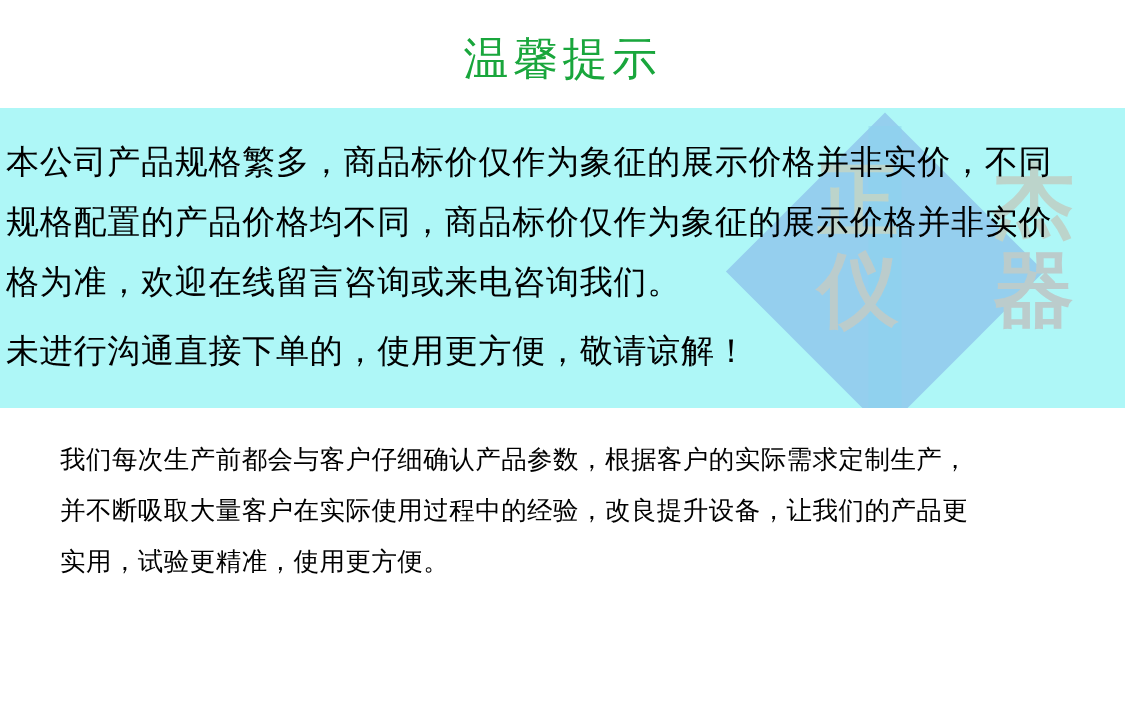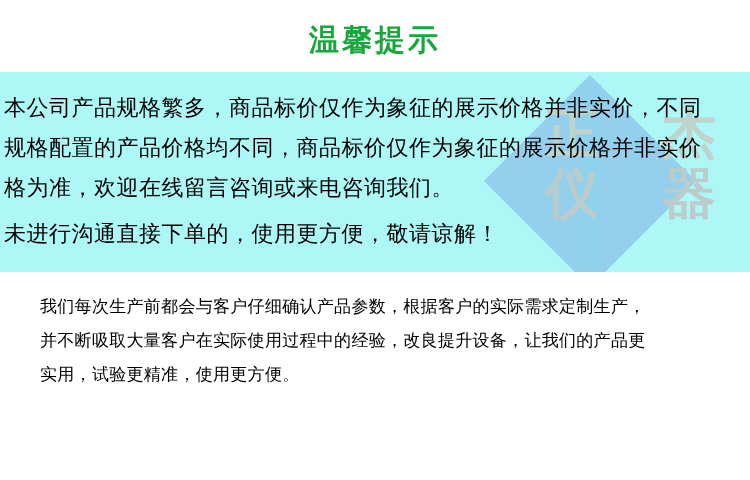--- a/index.html
+++ b/index.html
@@ -15,21 +15,21 @@
   }
   .page {
     position: relative;
     width: 750px;
     height: 480px;
     background: #ffffff;
   }
   .title {
     text-align: center;
     font-size: 30px;
-    font-weight: bold;
+    font-weight: normal;
     color: #19a63c;
     letter-spacing: 3px;
     padding-top: 22px;
     padding-bottom: 14px;
     line-height: 1.2;
   }
   .notice-box {
     position: relative;
     margin: 0 0 0 0;
     background: #aef7f7;

